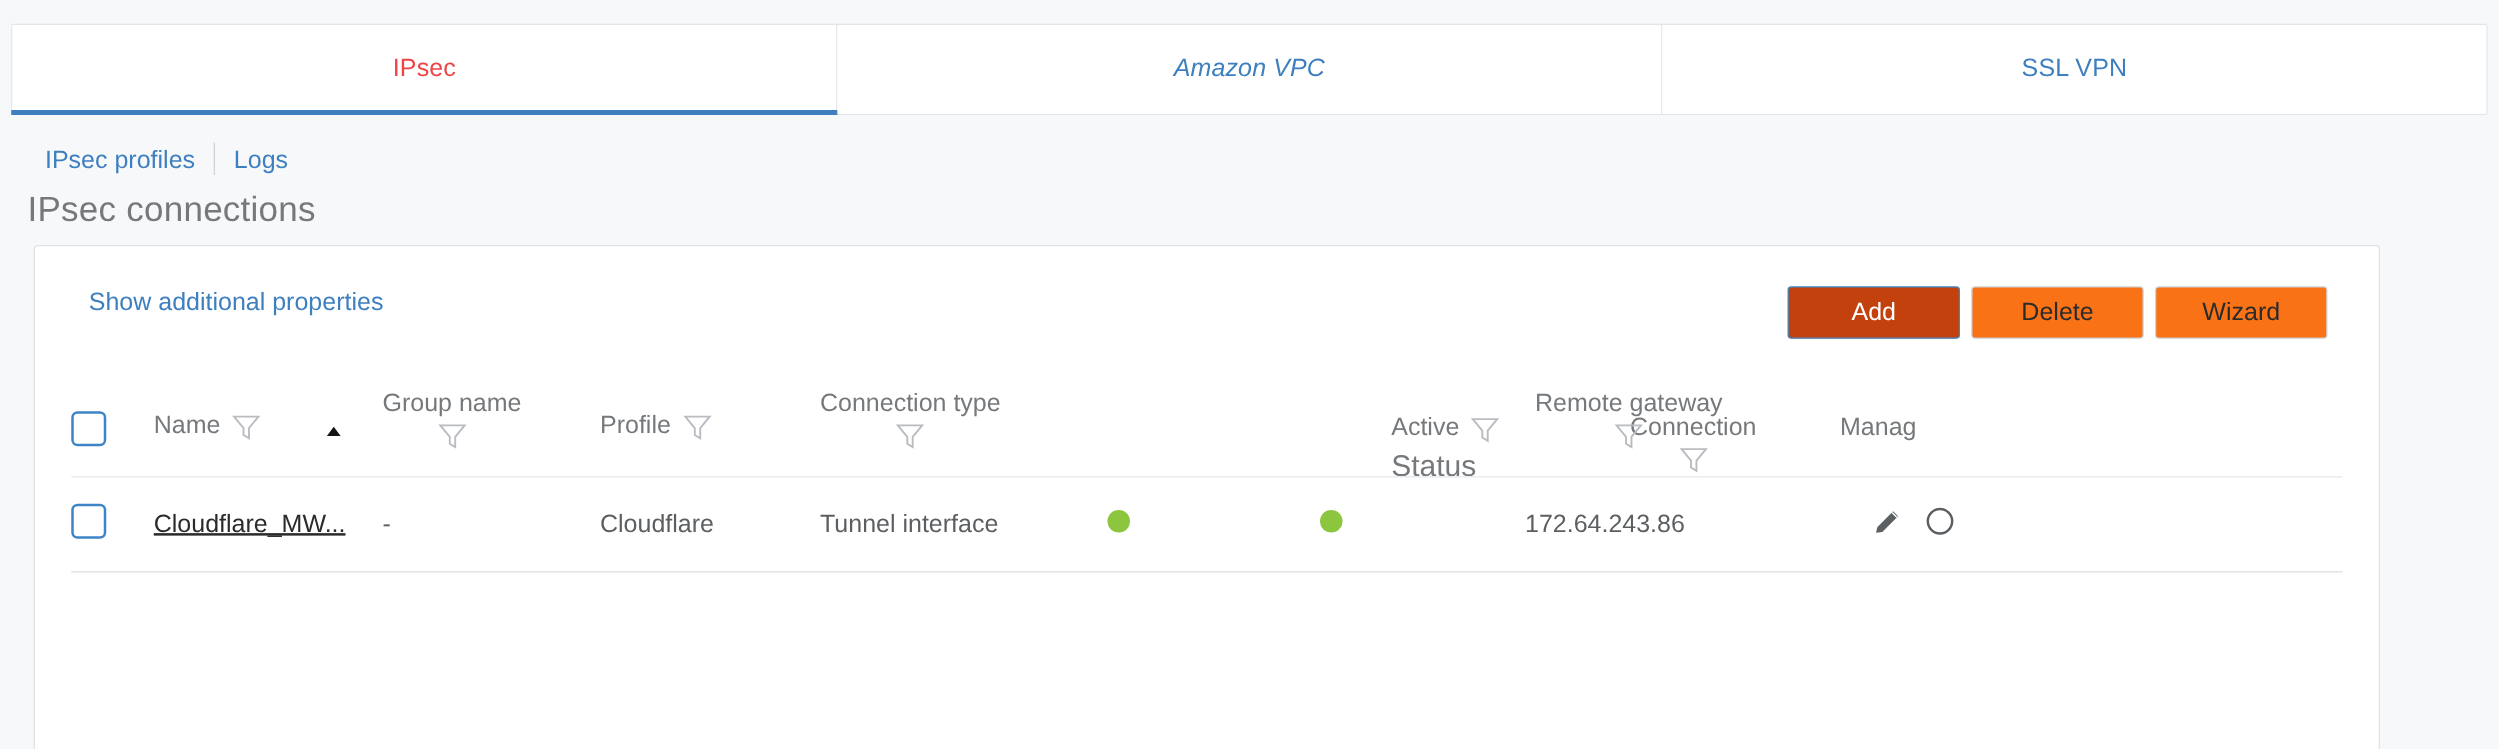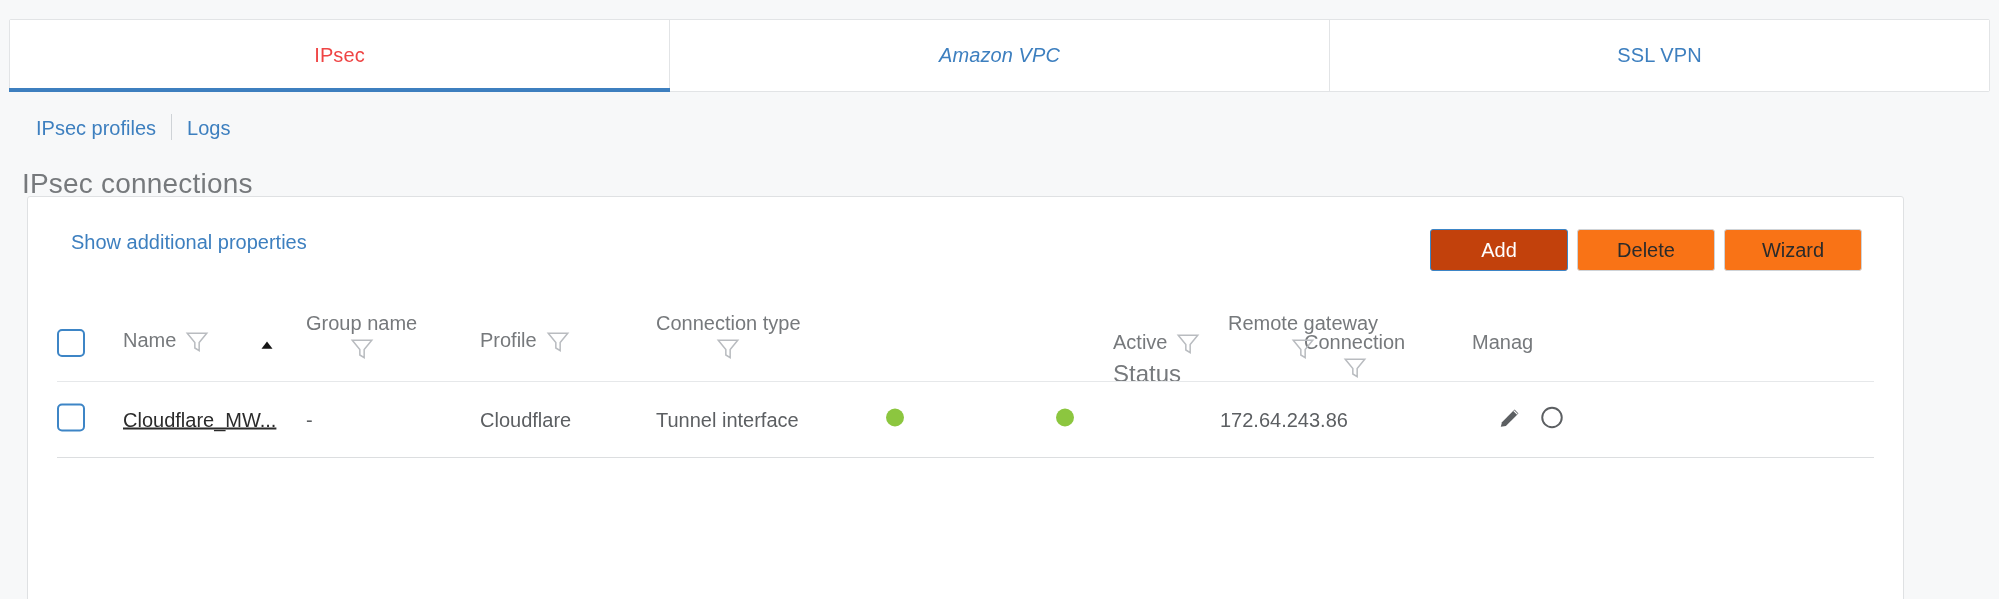--- a/index.html
+++ b/index.html
@@ -81,21 +81,21 @@
     width: 1px;
     height: 26px;
     background: #cfd3d7;
     margin: 0 15px;
   }
 
   
   .page-title {
     position: absolute;
     left: 22px;
-    top: 168px;
+    top: 152px;
     font-size: 28px;
     font-weight: 400;
     color: #76797c;
     letter-spacing: .2px;
   }
 
   
   .card {
     position: absolute;
     left: 27px;

